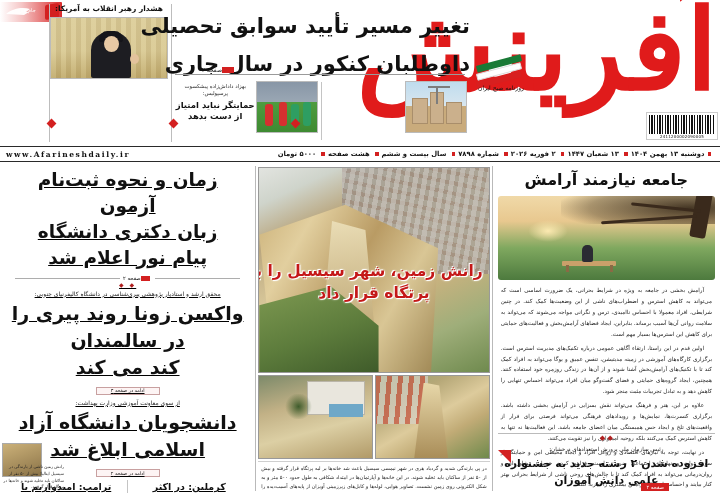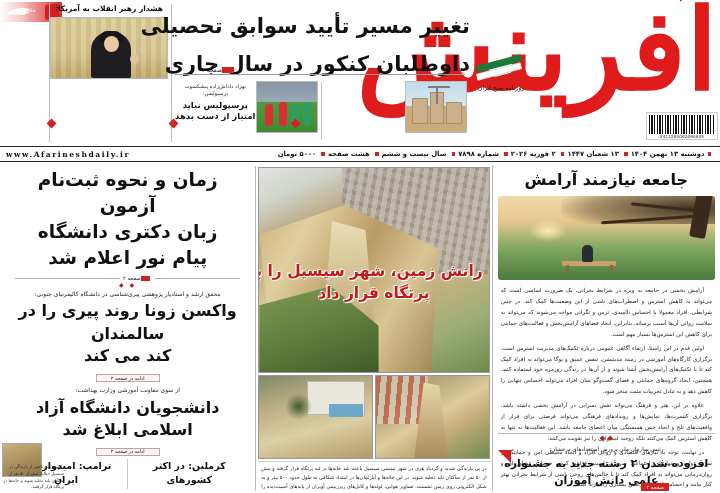--- a/index.html
+++ b/index.html
@@ -169,21 +169,21 @@
     font-family: "DejaVu Serif", "Liberation Serif", serif; font-weight: bold;
   }
 
   
   .body-grid {
     position: absolute; top: 164px; right: 0; width: 720px; height: 329px;
     display: flex;
   }
   .col-right { width: 228px; padding: 3px 5px 0 5px; position: relative; }
   .col-mid { width: 236px; padding: 3px 2px 0 2px; position: relative; }
-  .col-left { width: 256px; padding: 3px 5px 0 5px; position: relative; }
+  .col-left { width: 256px; padding: 3px 5px 0 5px; position: relative; text-decoration: underline; }
   .col-sep { width: 1px; background: #b9b9b9; margin: 2px 0; }
 
   
   .rc-head {
     font-size: 16px; font-weight: bold; color: #111; text-align: center;
     line-height: 1.38; padding: 2px 2px 5px 2px;
   }
   .rc-photo {
     width: 100%; height: 84px; border-radius: 3px; overflow: hidden; position: relative;
     background: linear-gradient(180deg,#f0d9a8 0%, #e8c88f 30%, #7fa85f 62%, #4d7a3e 100%);
@@ -322,21 +322,21 @@
   .lc-pagetag {
     position: absolute; right: 38%; top: -4px; background: #fff;
     font-size: 5.2px; color: #111; padding: 0 3px; white-space: nowrap;
   }
   .lc-pagetag .rm { display:inline-block; width:9px;height:5px;background:#d32020;margin-right:2px;vertical-align:middle; }
   .lc-orn {
     text-align: center; font-size: 6px; color: #b02020; letter-spacing: 2px; line-height: 1;
   }
   .lc-kick { font-size: 6px; color: #222; text-align: center; line-height: 1.4; padding-top: 2px; }
   .lc-sub {
-    font-size: 16px; font-weight: bold; color: #111; text-align: center;
+    font-size: 19px; font-weight: bold; color: #111; text-align: center;
     line-height: 1.42; padding: 2px 2px 3px 2px;
   }
   .lc-tagbox {
     margin: 3px auto 2px auto; width: 64px; text-align: center;
     font-size: 4.8px; color: #111; border: .5px solid #c8a0a0; padding: .5px 0;
     background: #fdf4f4;
   }
   .lc-split { display: flex; margin-top: 3px; }
   .lc-half { flex: 1; padding: 0 4px; }
   .lc-half h3 {
@@ -419,21 +419,21 @@
       <div class="teaser-sep"></div>
       <div class="teaser">
         <div class="tz-img soccer">
           <div class="pl" style="left:8px;width:8px;height:22px;background:#d63030;"></div>
           <div class="pl" style="left:22px;width:8px;height:24px;background:#d63030;"></div>
           <div class="pl" style="left:34px;width:8px;height:22px;background:#2e9e62;"></div>
           <div class="pl" style="left:46px;width:8px;height:24px;background:#2e9e62;"></div>
         </div>
         <div class="tz-text">
           <div class="tz-kick">بهزاد داداش‌زاده پیشکسوت پرسپولیس:</div>
-          <div class="tz-head">پرسپولیس نباید امتیاز از دست بدهد</div>
+          <div class="tz-head">حمایتگر نباید امتیاز از دست بدهد</div>
         </div>
       </div>
     </div>
 
     <div class="diamond" style="right:665px; top:120px;"></div>
     <div class="diamond" style="right:543px; top:120px;"></div>
     <div class="diamond" style="right:421px; top:120px;"></div>
   </div>
 
   <div class="datebar">

